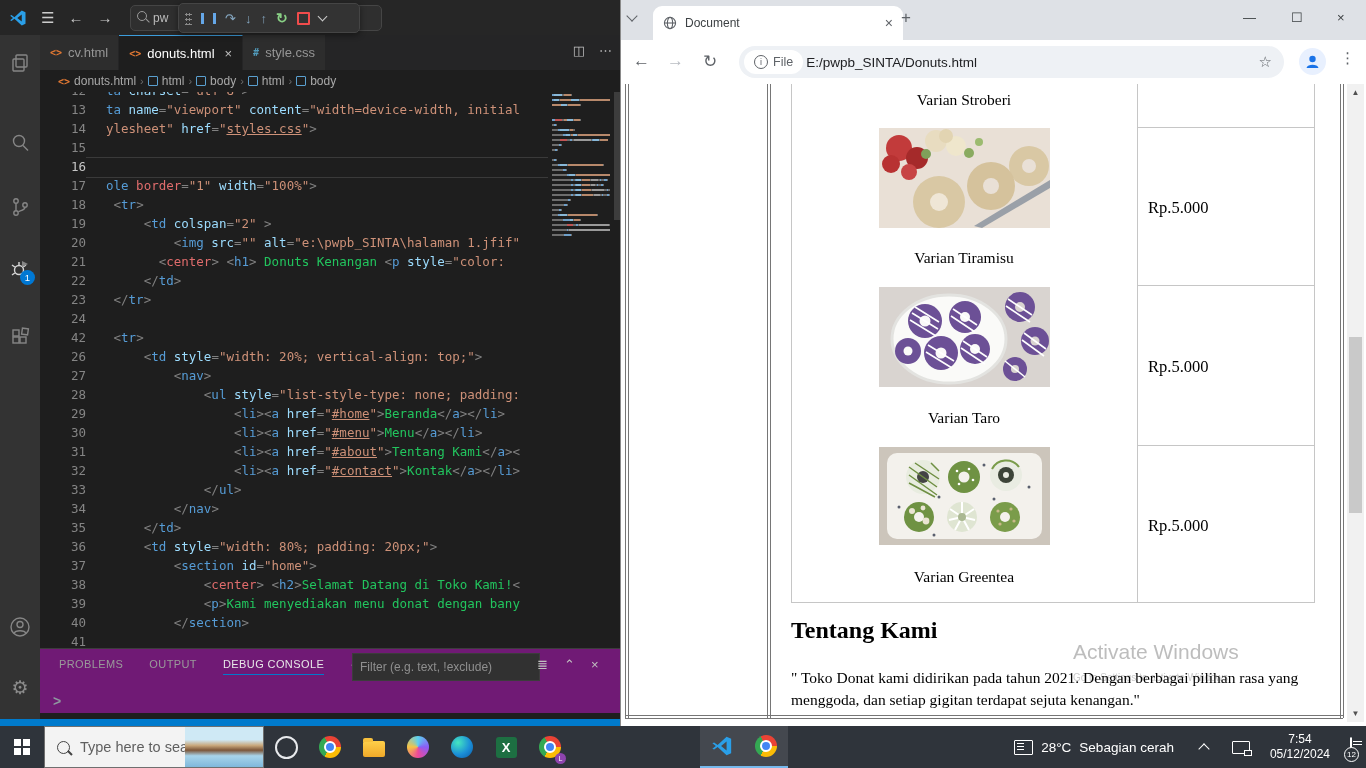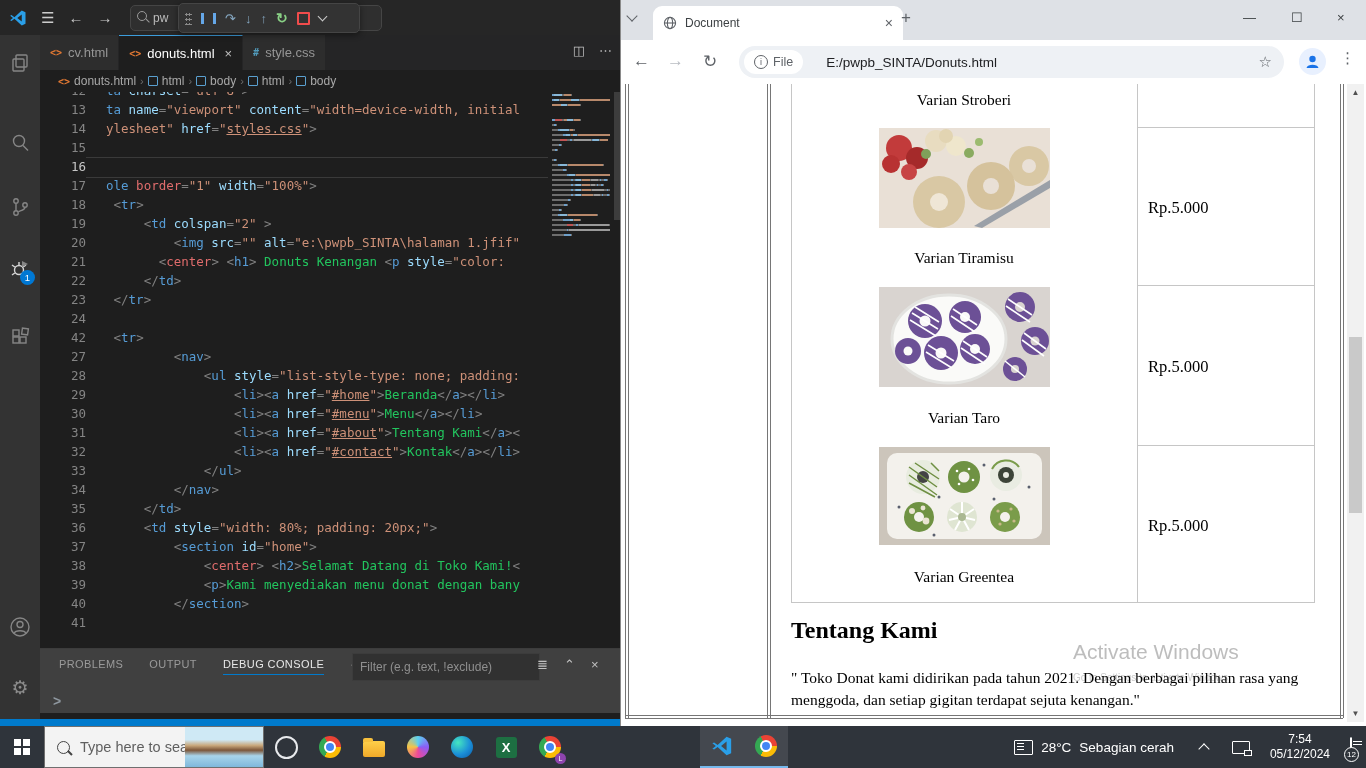--- a/index.html
+++ b/index.html
@@ -53,21 +53,21 @@
   .tk-tag{color:#569cd6;} .tk-attr{color:#9cdcfe;} .tk-str{color:#ce9178;}
   .tk-stru{color:#ce9178;text-decoration:underline;} .tk-pun{color:#808080;}
   .tk-txt{color:#22c55e;} .tk-dep{color:#e06c6c;}
   #curline{left:46px;top:65px;width:462px;height:19px;border-top:1px solid #3a3a3a;border-bottom:1px solid #3a3a3a;}
   #minimap{left:508px;top:0;width:66px;height:556px;background:#1e1e1e;padding-top:2px;}
   .mm-row{height:2px;margin:0 0 3px 4px;white-space:nowrap;font-size:0;}
   .mm-seg{display:inline-block;height:2px;}
   #mm-slider{left:508px;top:0;width:66px;height:128px;background:rgba(255,255,255,.06);}
   #ed-scroll{left:574px;top:0;width:6px;height:128px;background:rgba(121,121,121,.35);}
   
-  #panel{left:0;top:613px;width:640px;height:64px;background:#404040;border-top:1px solid #3c3c3c;}
+  #panel{left:0;top:613px;width:640px;height:64px;background:#701a75;border-top:1px solid #3c3c3c;}
   .ptabs{display:flex;gap:26px;padding-left:19px;padding-top:9px;font-size:11px;color:#9a9a9a;letter-spacing:.4px;}
   .ptab.active{color:#e7e7e7;border-bottom:1px solid #007acc;padding-bottom:4px;}
   .pdots{color:#9a9a9a;font-size:12px;}
   #filterbox{position:absolute;left:312px;top:4px;width:177px;height:24px;background:#313131;border:1px solid #3c3c3c;color:#989898;font-size:12px;padding-left:7px;font-family:"Liberation Sans",sans-serif;}
   #filterbox::placeholder{color:#8f8f8f;}
   .panel-ic{position:absolute;top:8px;color:#c0c0c0;font-size:13px;}
   #console-prompt{position:absolute;left:13px;top:44px;color:#8f98a0;font-size:14px;font-weight:bold;}
   #statusbar{left:0;top:719px;width:620px;height:7px;background:#007acc;}
   
   #browser{left:620px;top:0;width:746px;height:726px;background:#ffffff;border-left:1px solid #8a8a8a;}
@@ -78,21 +78,21 @@
   .globe{flex:none;}
   .br-x{color:#5f6368;font-size:14px;}
   .br-plus{position:absolute;left:280px;top:8px;color:#5f6368;font-size:17px;}
   .br-win{position:absolute;top:10px;color:#3c4043;font-size:13px;}
   #br-toolbar{left:0;top:40px;width:746px;height:44px;background:#ffffff;border-bottom:1px solid #dfe1e5;}
   .nav-ic{position:absolute;top:11px;font-size:17px;color:#5f6368;}
   .nav-ic.dis{color:#b8bcc2;}
   #omnibox{position:absolute;left:118px;top:6px;width:545px;height:32px;background:#eef1f5;border-radius:16px;display:flex;align-items:center;}
   #file-chip{height:24px;background:#ffffff;border-radius:12px;margin-left:5px;display:flex;align-items:center;padding:0 10px;gap:5px;color:#5f6368;font-size:12.5px;}
   .info-i{width:12px;height:12px;border:1.2px solid #5f6368;border-radius:50%;font-size:9px;display:flex;align-items:center;justify-content:center;color:#5f6368;}
-  #url-text{font-size:13.5px;color:#202124;margin-left:23px;flex:1;}
+  #url-text{font-size:13.5px;color:#202124;margin-left:3px;flex:1;}
   .star{color:#5f6368;font-size:15px;margin-right:12px;}
   .avatar{position:absolute;left:678px;top:8px;width:27px;height:27px;border-radius:50%;background:#e8f0fe;display:flex;align-items:center;justify-content:center;}
   .dots3{position:absolute;left:719px;top:9px;color:#5f6368;font-size:15px;letter-spacing:0;}
   
   #page{left:0;top:84px;width:746px;height:642px;background:#ffffff;font-family:"Liberation Serif",serif;color:#000;}
   .dline{background:#767676;}
   .gline{background:#c6c6c6;}
   .caption{position:absolute;left:170px;width:346px;text-align:center;font-size:15.5px;}
   .price{position:absolute;left:527px;font-size:16.5px;}
   .donut-img{position:absolute;left:258px;width:171px;}
@@ -277,20 +277,21 @@
             <div class="line cur"><span class="ln">16</span><span class="lc"></span></div>
             <div class="line"><span class="ln">17</span><span class="lc"><span class="tk-tag">ole</span><span class="tk-dep"> border</span><span class="tk-pun">=</span><span class="tk-str">"1"</span><span class="tk-attr"> width</span><span class="tk-pun">=</span><span class="tk-str">"100%"</span><span class="tk-pun">&gt;</span></span></div>
             <div class="line"><span class="ln">18</span><span class="lc"><span class="tk-pun"> &lt;</span><span class="tk-tag">tr</span><span class="tk-pun">&gt;</span></span></div>
             <div class="line"><span class="ln">19</span><span class="lc"><span class="tk-pun">     &lt;</span><span class="tk-tag">td</span><span class="tk-attr"> colspan</span><span class="tk-pun">=</span><span class="tk-str">"2"</span><span class="tk-pun"> &gt;</span></span></div>
             <div class="line"><span class="ln">20</span><span class="lc"><span class="tk-pun">         &lt;</span><span class="tk-tag">img</span><span class="tk-attr"> src</span><span class="tk-pun">=</span><span class="tk-str">""</span><span class="tk-attr"> alt</span><span class="tk-pun">=</span><span class="tk-str">"e:\pwpb_SINTA\halaman 1.jfif"</span></span></div>
             <div class="line"><span class="ln">21</span><span class="lc"><span class="tk-pun">       &lt;</span><span class="tk-dep">center</span><span class="tk-pun">&gt; &lt;</span><span class="tk-tag">h1</span><span class="tk-pun">&gt; </span><span class="tk-txt">Donuts Kenangan </span><span class="tk-pun">&lt;</span><span class="tk-tag">p</span><span class="tk-attr"> style</span><span class="tk-pun">=</span><span class="tk-str">"color:</span></span></div>
             <div class="line"><span class="ln">22</span><span class="lc"><span class="tk-pun">     &lt;/</span><span class="tk-tag">td</span><span class="tk-pun">&gt;</span></span></div>
             <div class="line"><span class="ln">23</span><span class="lc"><span class="tk-pun"> &lt;/</span><span class="tk-tag">tr</span><span class="tk-pun">&gt;</span></span></div>
             <div class="line"><span class="ln">24</span><span class="lc"></span></div>
             <div class="line"><span class="ln">42</span><span class="lc"><span class="tk-pun"> &lt;</span><span class="tk-tag">tr</span><span class="tk-pun">&gt;</span></span></div>
+            <div class="line"><span class="ln">26</span><span class="lc"><span class="tk-pun">     &lt;</span><span class="tk-tag">td</span><span class="tk-attr"> style</span><span class="tk-pun">=</span><span class="tk-str">"width: 20%; vertical-align: top;"</span><span class="tk-pun">&gt;</span></span></div>
             <div class="line"><span class="ln">27</span><span class="lc"><span class="tk-pun">         &lt;</span><span class="tk-tag">nav</span><span class="tk-pun">&gt;</span></span></div>
             <div class="line"><span class="ln">28</span><span class="lc"><span class="tk-pun">             &lt;</span><span class="tk-tag">ul</span><span class="tk-attr"> style</span><span class="tk-pun">=</span><span class="tk-str">"list-style-type: none; padding:</span></span></div>
             <div class="line"><span class="ln">29</span><span class="lc"><span class="tk-pun">                 &lt;</span><span class="tk-tag">li</span><span class="tk-pun">&gt;&lt;</span><span class="tk-tag">a</span><span class="tk-attr"> href</span><span class="tk-pun">=</span><span class="tk-str">"</span><span class="tk-stru">#home</span><span class="tk-str">"</span><span class="tk-pun">&gt;</span><span class="tk-txt">Beranda</span><span class="tk-pun">&lt;/</span><span class="tk-tag">a</span><span class="tk-pun">&gt;&lt;/</span><span class="tk-tag">li</span><span class="tk-pun">&gt;</span></span></div>
             <div class="line"><span class="ln">30</span><span class="lc"><span class="tk-pun">                 &lt;</span><span class="tk-tag">li</span><span class="tk-pun">&gt;&lt;</span><span class="tk-tag">a</span><span class="tk-attr"> href</span><span class="tk-pun">=</span><span class="tk-str">"</span><span class="tk-stru">#menu</span><span class="tk-str">"</span><span class="tk-pun">&gt;</span><span class="tk-txt">Menu</span><span class="tk-pun">&lt;/</span><span class="tk-tag">a</span><span class="tk-pun">&gt;&lt;/</span><span class="tk-tag">li</span><span class="tk-pun">&gt;</span></span></div>
             <div class="line"><span class="ln">31</span><span class="lc"><span class="tk-pun">                 &lt;</span><span class="tk-tag">li</span><span class="tk-pun">&gt;&lt;</span><span class="tk-tag">a</span><span class="tk-attr"> href</span><span class="tk-pun">=</span><span class="tk-str">"</span><span class="tk-stru">#about</span><span class="tk-str">"</span><span class="tk-pun">&gt;</span><span class="tk-txt">Tentang Kami</span><span class="tk-pun">&lt;/</span><span class="tk-tag">a</span><span class="tk-pun">&gt;&lt;</span></span></div>
             <div class="line"><span class="ln">32</span><span class="lc"><span class="tk-pun">                 &lt;</span><span class="tk-tag">li</span><span class="tk-pun">&gt;&lt;</span><span class="tk-tag">a</span><span class="tk-attr"> href</span><span class="tk-pun">=</span><span class="tk-str">"</span><span class="tk-stru">#contact</span><span class="tk-str">"</span><span class="tk-pun">&gt;</span><span class="tk-txt">Kontak</span><span class="tk-pun">&lt;/</span><span class="tk-tag">a</span><span class="tk-pun">&gt;&lt;/</span><span class="tk-tag">li</span><span class="tk-pun">&gt;</span></span></div>
             <div class="line"><span class="ln">33</span><span class="lc"><span class="tk-pun">             &lt;/</span><span class="tk-tag">ul</span><span class="tk-pun">&gt;</span></span></div>
             <div class="line"><span class="ln">34</span><span class="lc"><span class="tk-pun">         &lt;/</span><span class="tk-tag">nav</span><span class="tk-pun">&gt;</span></span></div>
             <div class="line"><span class="ln">35</span><span class="lc"><span class="tk-pun">     &lt;/</span><span class="tk-tag">td</span><span class="tk-pun">&gt;</span></span></div>
             <div class="line"><span class="ln">36</span><span class="lc"><span class="tk-pun">     &lt;</span><span class="tk-tag">td</span><span class="tk-attr"> style</span><span class="tk-pun">=</span><span class="tk-str">"width: 80%; padding: 20px;"</span><span class="tk-pun">&gt;</span></span></div>

